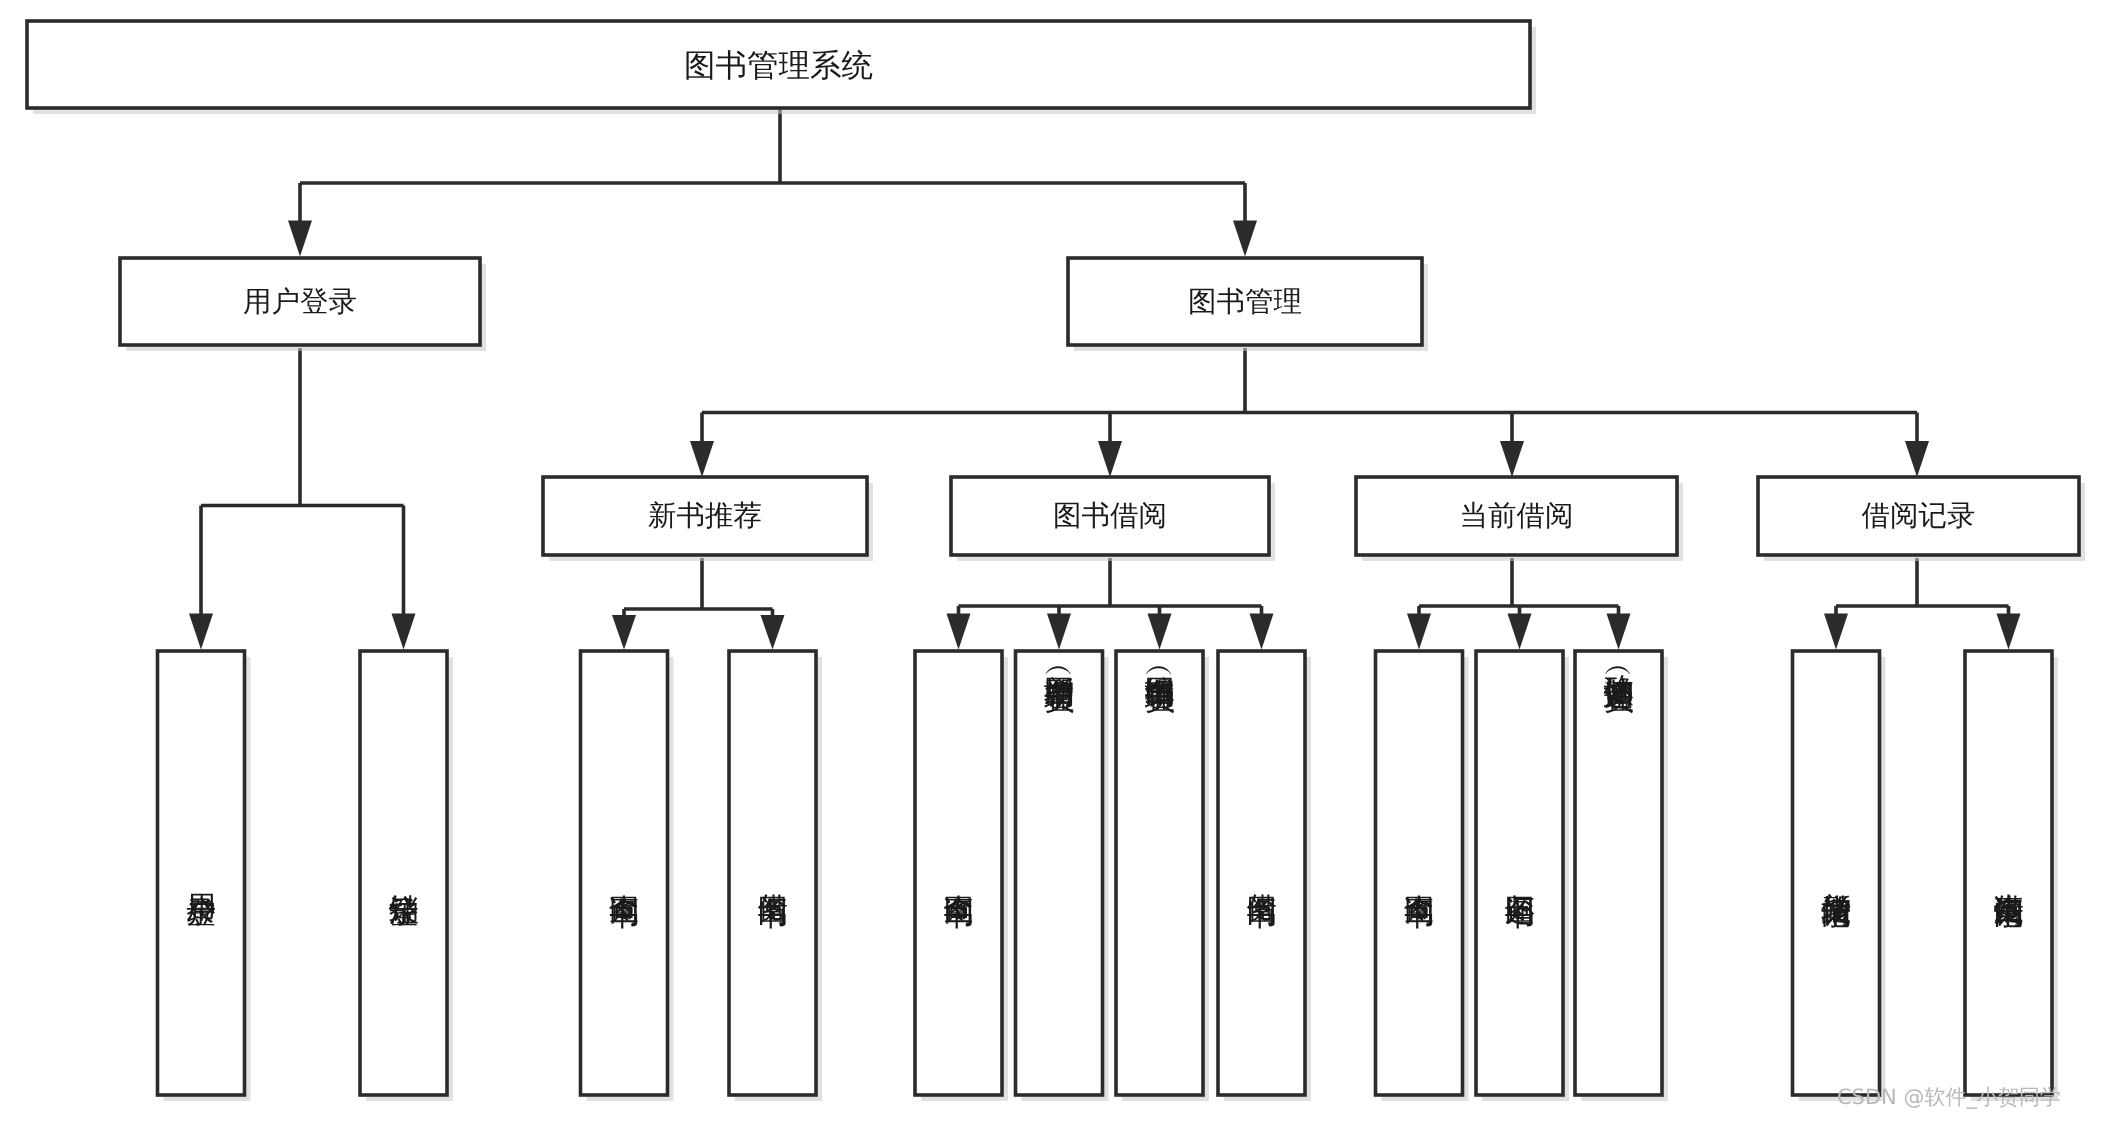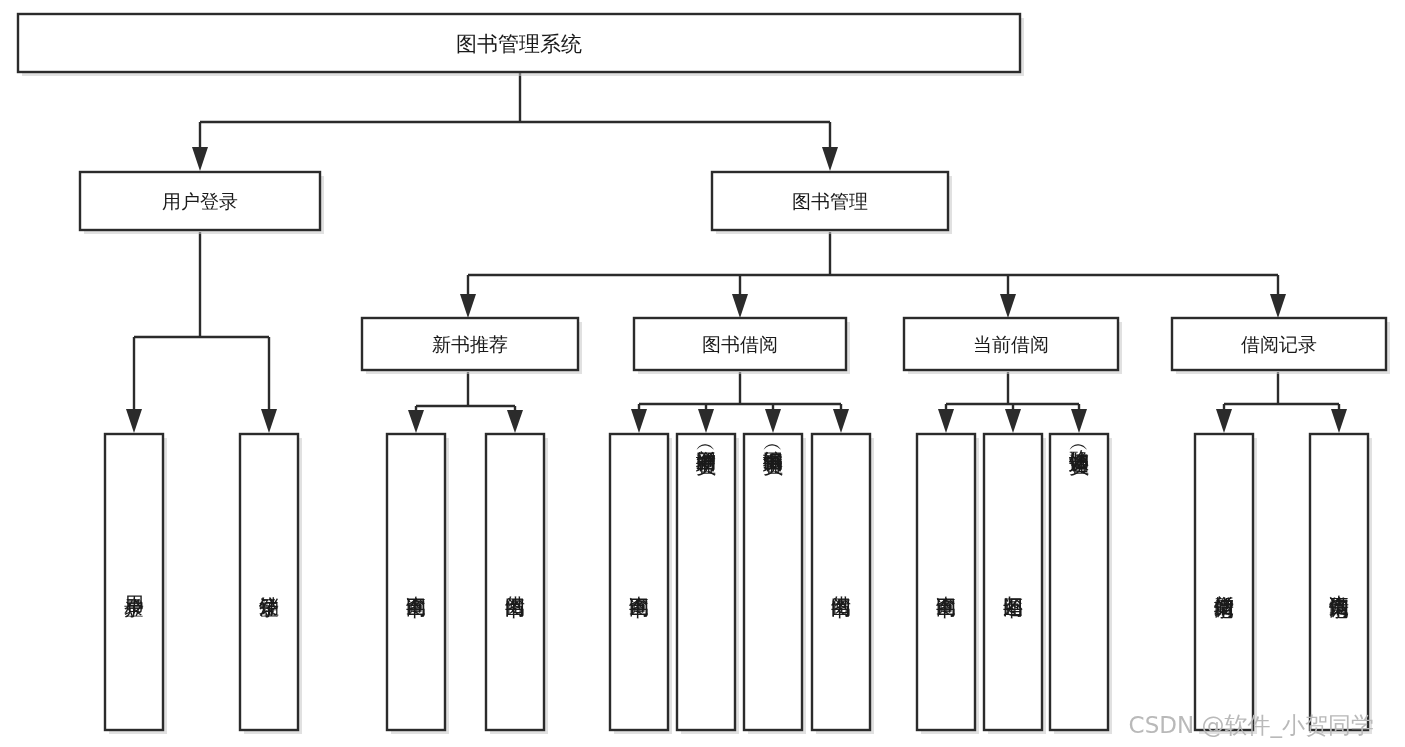--- a/index.html
+++ b/index.html
@@ -74,21 +74,21 @@
   .vert-inner {
     writing-mode: vertical-rl;
     text-orientation: upright;
     letter-spacing: 1px;
   }
   .watermark {
     position: absolute;
     right: 10px;
     bottom: 6px;
     font-family: "DejaVu Sans", "Liberation Sans", sans-serif;
-    font-size: 23px;
+    font-size: 14px;
     color: #b9b9b9;
     white-space: nowrap;
     pointer-events: none;
   }
 </style>
 </head>
 <body>
 
 <div id="diagram-root">
 

